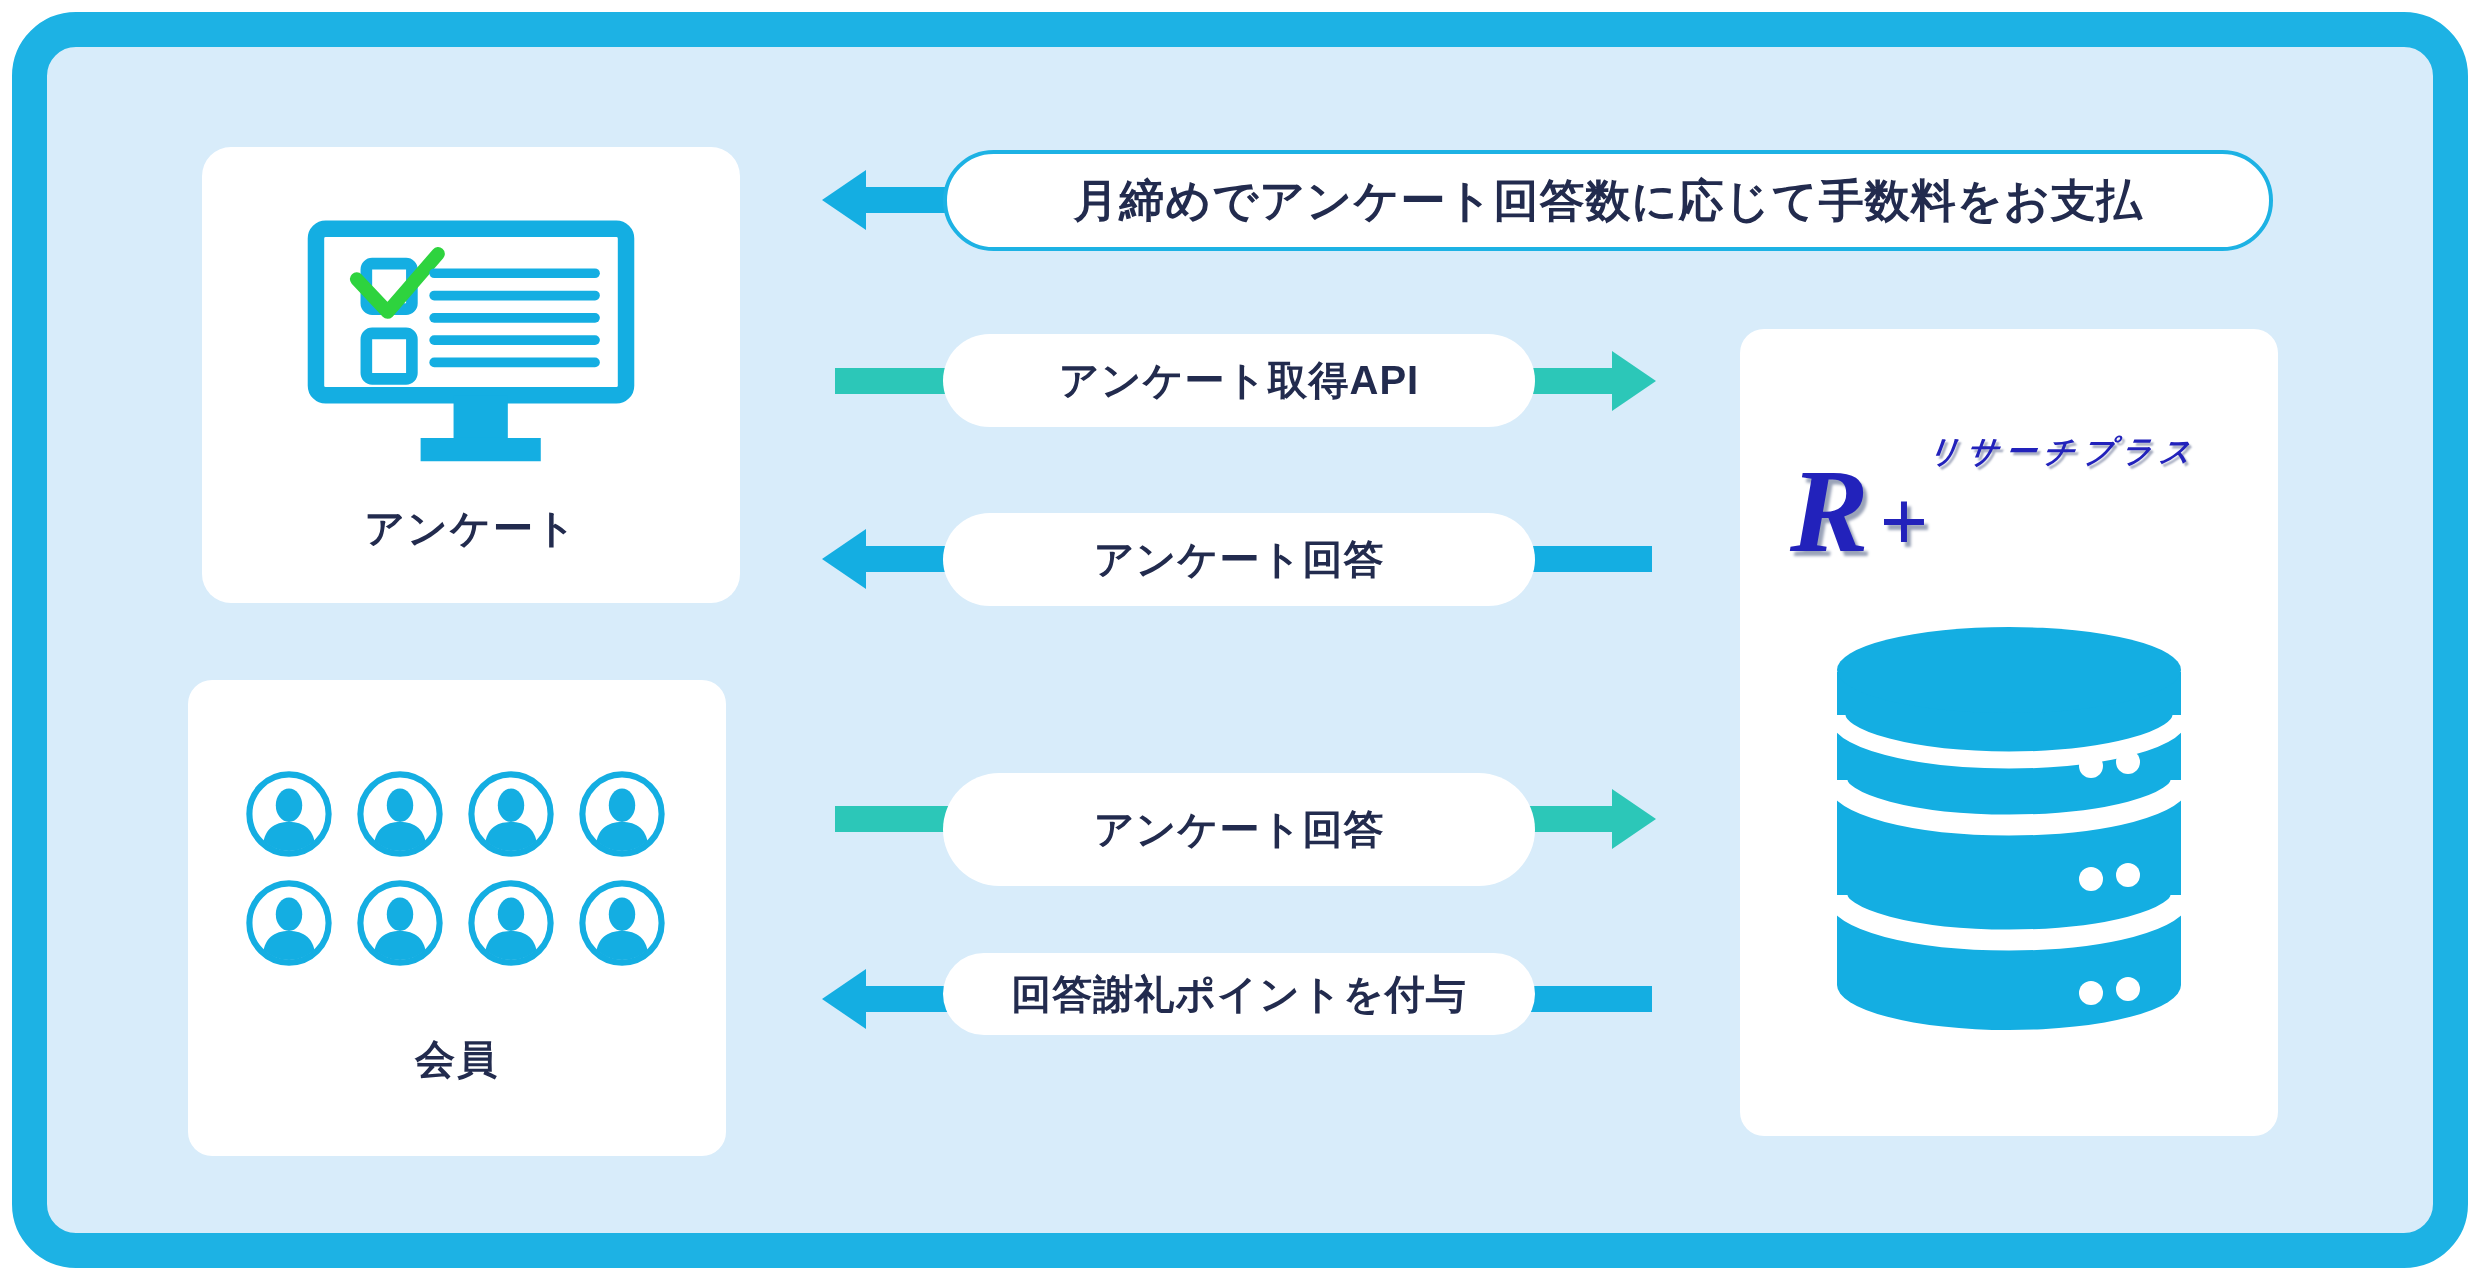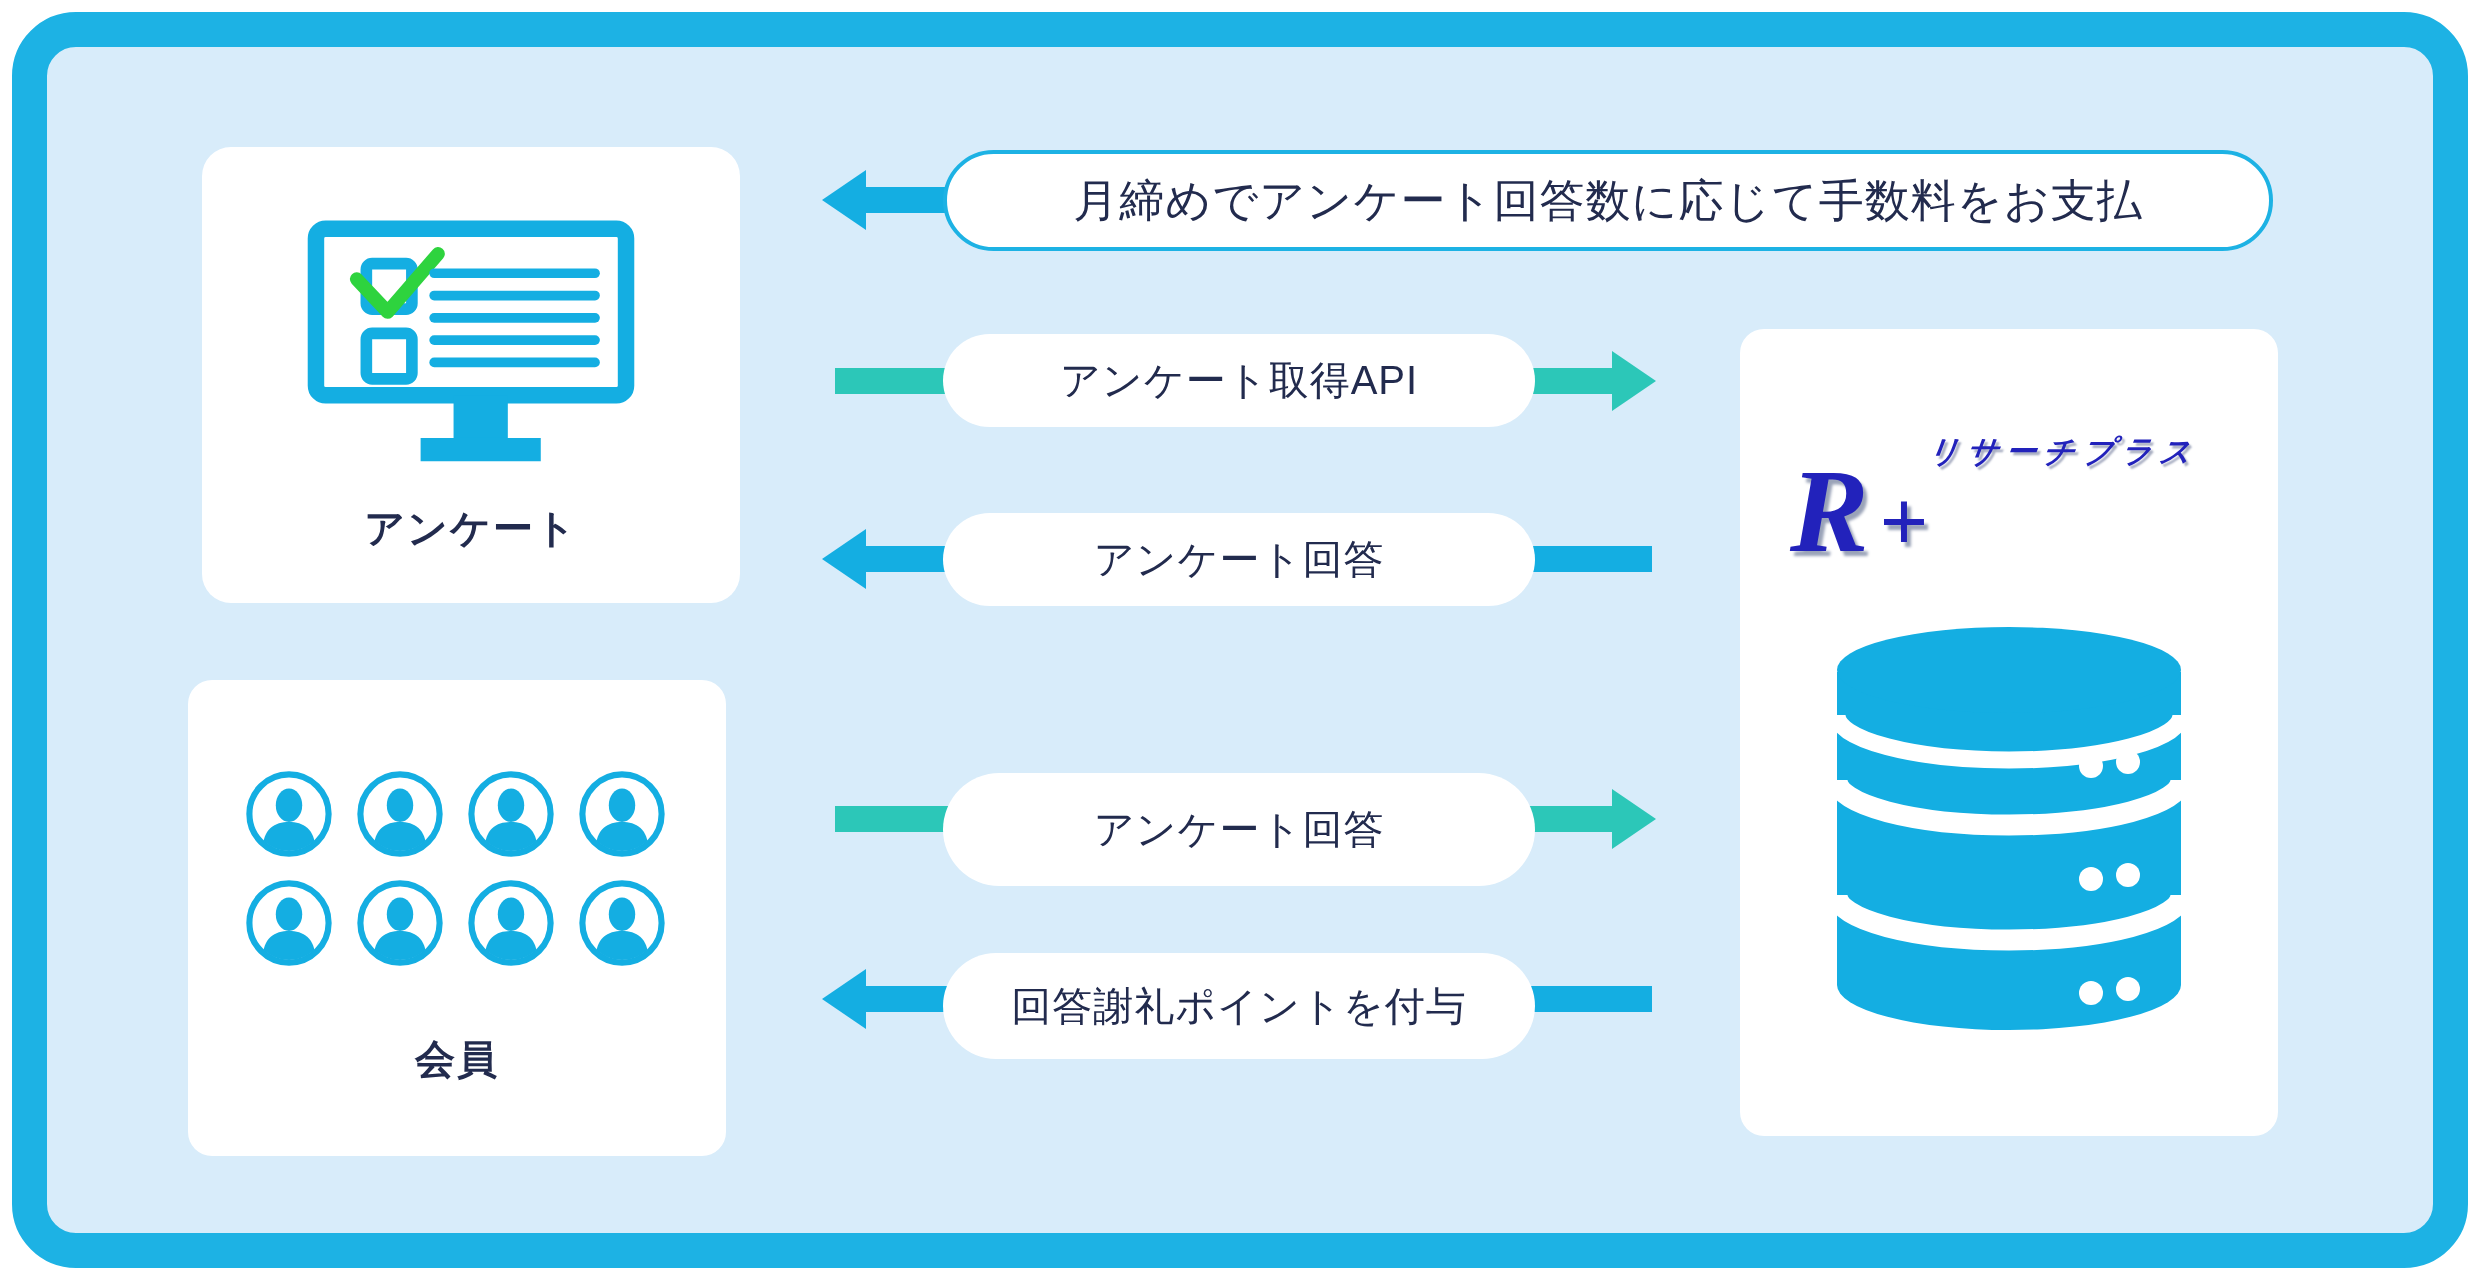--- a/index.html
+++ b/index.html
@@ -46,28 +46,28 @@
     position:absolute;left:138px;top:-4px;
     font-size:31px;font-weight:700;font-style:italic;
     color:var(--logo-blue);letter-spacing:7px;white-space:nowrap;
     transform:skewX(-8deg);text-shadow:3px 3px 2px #a8aec2;
   }
   .db-icon{position:absolute;left:87px;top:288px;}
   
   .pill{
     position:absolute;background:#ffffff;border-radius:60px;z-index:3;
     display:flex;align-items:center;justify-content:center;
-    font-weight:400;color:var(--ink);letter-spacing:1px;
+    font-weight:700;color:var(--ink);letter-spacing:1px;
   }
   .pill1{left:943px;top:150px;width:1330px;height:101px;box-sizing:border-box;
          border:4px solid var(--frame-border);font-size:45px;}
   .pill2{left:943px;top:334px;width:592px;height:93px;font-size:40px;}
   .pill3{left:943px;top:513px;width:592px;height:93px;font-size:40px;}
   .pill4{left:943px;top:773px;width:592px;height:113px;font-size:40px;}
-  .pill5{left:943px;top:953px;width:592px;height:106px;font-size:40px;}
+  .pill5{left:943px;top:953px;width:592px;height:82px;font-size:40px;}
   
   .tail{position:absolute;height:26px;z-index:1;}
   .head{position:absolute;width:0;height:0;border-style:solid;z-index:1;}
   .cyan-bg{background:var(--cyan);}
   .teal-bg{background:var(--teal);}
   .head-left{border-width:30px 44px 30px 0;border-color:transparent var(--cyan) transparent transparent;}
   .head-right{border-width:30px 0 30px 44px;border-color:transparent transparent transparent var(--teal);}
   .a1-tail{left:864px;top:187px;width:90px;}
   .a1-head{left:822px;top:170px;}
   .a2-tail{left:835px;top:368px;width:779px;}

